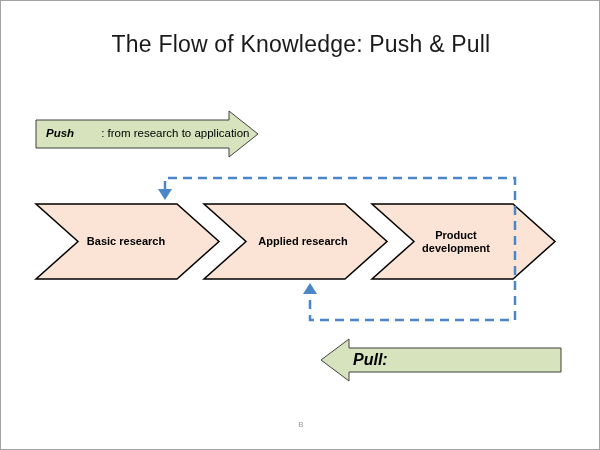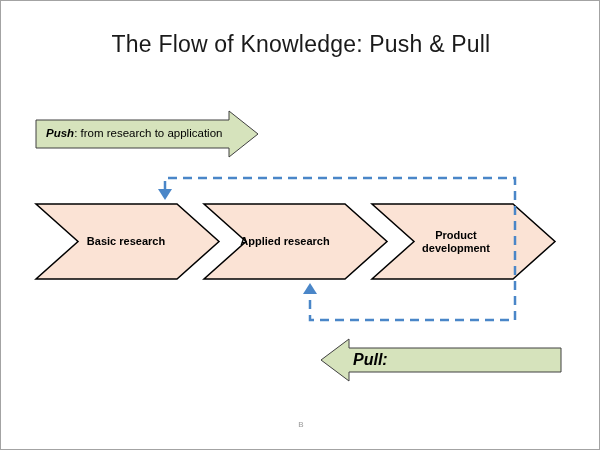--- a/index.html
+++ b/index.html
@@ -39,20 +39,21 @@
   }
   .push-label {
     top: 119px;
     left: 45px;
     width: 200px;
     height: 28px;
     display: flex;
     align-items: center;
     font-size: 11.5px;
     white-space: nowrap;
+    gap: 27px;
   }
   .pull-label {
     top: 347px;
     left: 352px;
     width: 205px;
     height: 24px;
     display: flex;
     align-items: center;
     font-size: 16px;
     white-space: nowrap;
@@ -65,21 +66,21 @@
     top: 203px;
     height: 75px;
     display: flex;
     align-items: center;
     justify-content: center;
     text-align: center;
     font-weight: bold;
     font-size: 11px;
   }
   .chevron-label.c1 { left: 65px;  width: 120px; }
-  .chevron-label.c2 { left: 224px; width: 120px; }
+  .chevron-label.c2 { left: 242px; width: 120px; }
   .chevron-label.c3 { left: 405px; width: 100px; text-align: center; }
   .slide-footer {
     position: absolute;
     bottom: 20px;
     left: 0;
     width: 600px;
     text-align: center;
     font-size: 8px;
     color: #999;
   }

